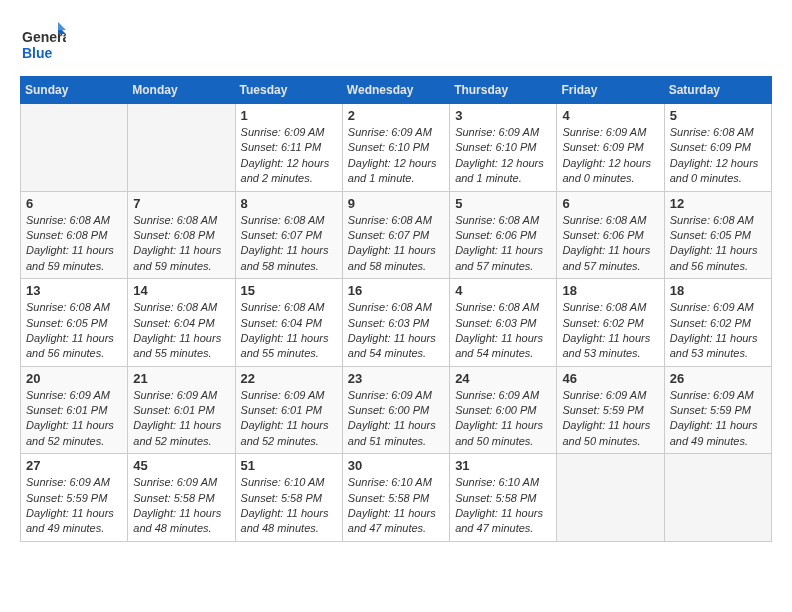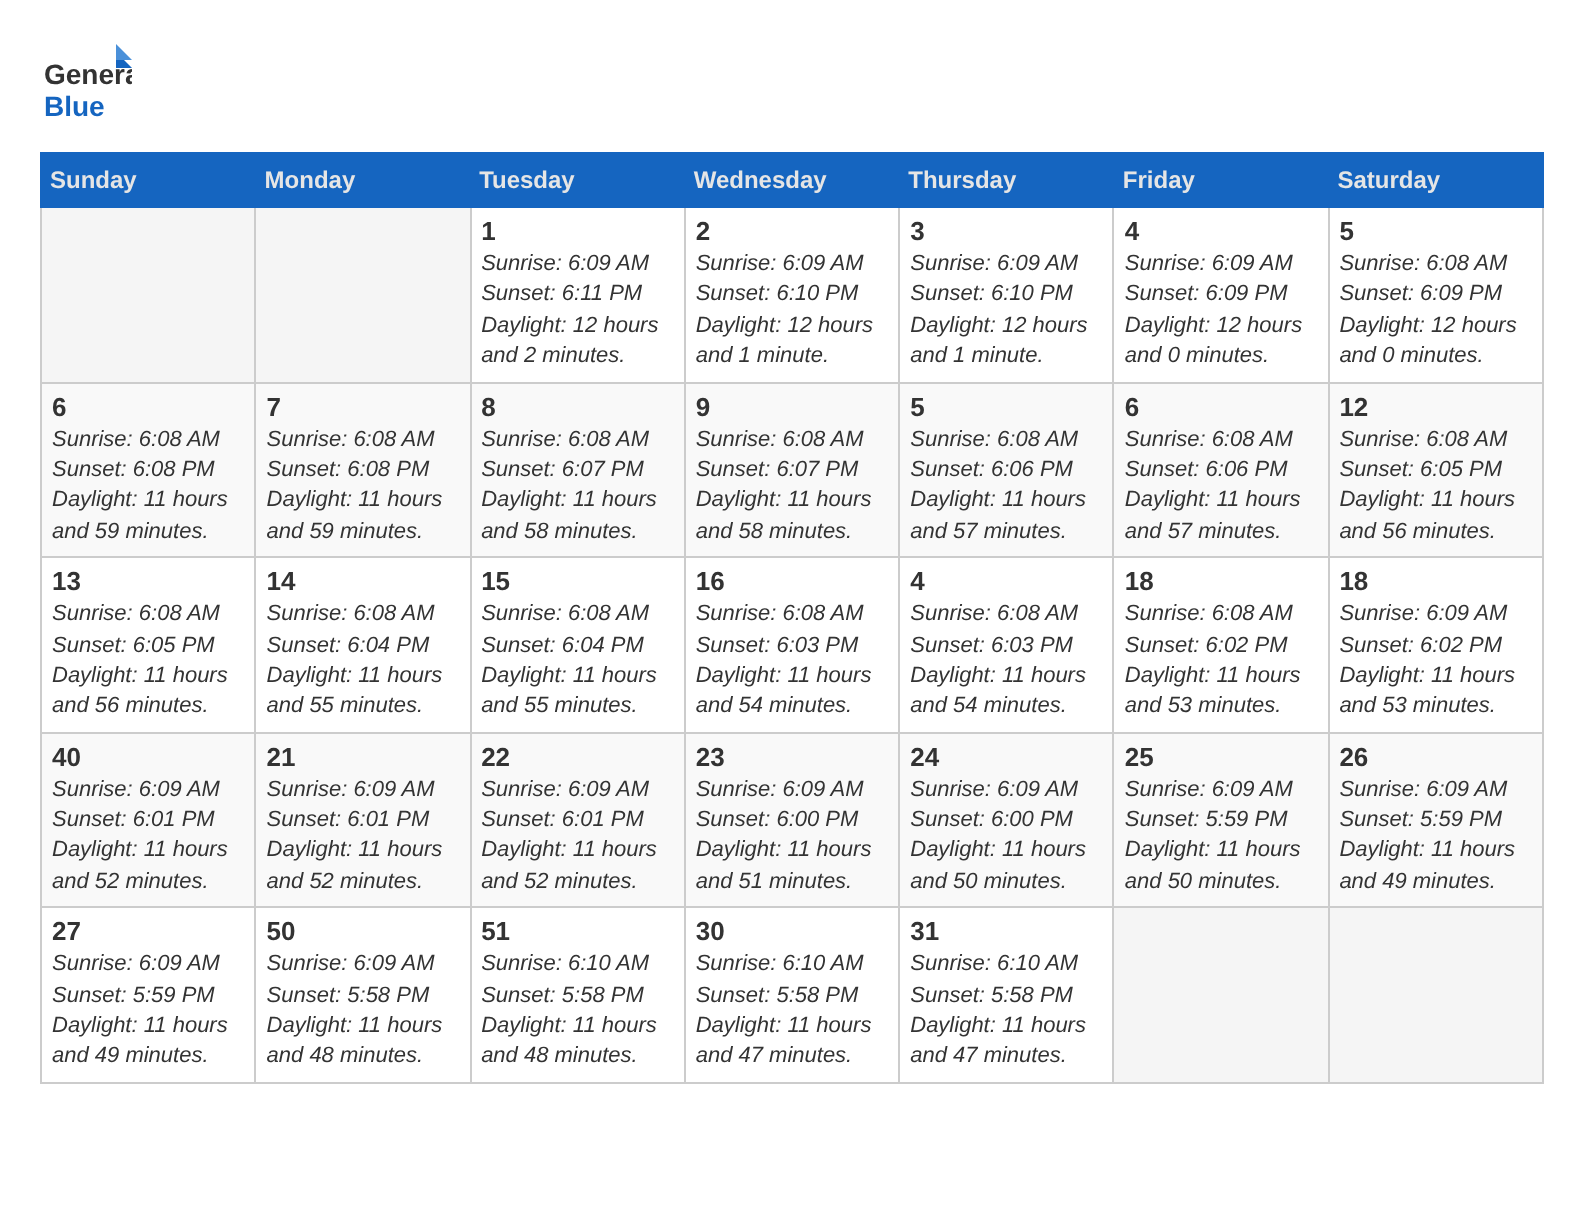--- a/index.html
+++ b/index.html
@@ -243,21 +243,21 @@
         <td>
           <span class="day-num">18</span>
           <div class="day-info" style="white-space: pre-line;">Sunrise: 6:09 AM
 Sunset: 6:02 PM
 Daylight: 11 hours
 and 53 minutes.</div>
         </td>
       </tr>
       <tr>
         <td>
-          <span class="day-num">40</span>
+          <span class="day-num">20</span>
           <div class="day-info" style="white-space: pre-line;">Sunrise: 6:09 AM
 Sunset: 6:01 PM
 Daylight: 11 hours
 and 52 minutes.</div>
         </td>
         <td>
           <span class="day-num">21</span>
           <div class="day-info" style="white-space: pre-line;">Sunrise: 6:09 AM
 Sunset: 6:01 PM
 Daylight: 11 hours
@@ -278,21 +278,21 @@
 and 51 minutes.</div>
         </td>
         <td>
           <span class="day-num">24</span>
           <div class="day-info" style="white-space: pre-line;">Sunrise: 6:09 AM
 Sunset: 6:00 PM
 Daylight: 11 hours
 and 50 minutes.</div>
         </td>
         <td>
-          <span class="day-num">25</span>
+          <span class="day-num">46</span>
           <div class="day-info" style="white-space: pre-line;">Sunrise: 6:09 AM
 Sunset: 5:59 PM
 Daylight: 11 hours
 and 50 minutes.</div>
         </td>
         <td>
           <span class="day-num">26</span>
           <div class="day-info" style="white-space: pre-line;">Sunrise: 6:09 AM
 Sunset: 5:59 PM
 Daylight: 11 hours
@@ -301,21 +301,21 @@
       </tr>
       <tr>
         <td>
           <span class="day-num">27</span>
           <div class="day-info" style="white-space: pre-line;">Sunrise: 6:09 AM
 Sunset: 5:59 PM
 Daylight: 11 hours
 and 49 minutes.</div>
         </td>
         <td>
-          <span class="day-num">50</span>
+          <span class="day-num">45</span>
           <div class="day-info" style="white-space: pre-line;">Sunrise: 6:09 AM
 Sunset: 5:58 PM
 Daylight: 11 hours
 and 48 minutes.</div>
         </td>
         <td>
           <span class="day-num">51</span>
           <div class="day-info" style="white-space: pre-line;">Sunrise: 6:10 AM
 Sunset: 5:58 PM
 Daylight: 11 hours

